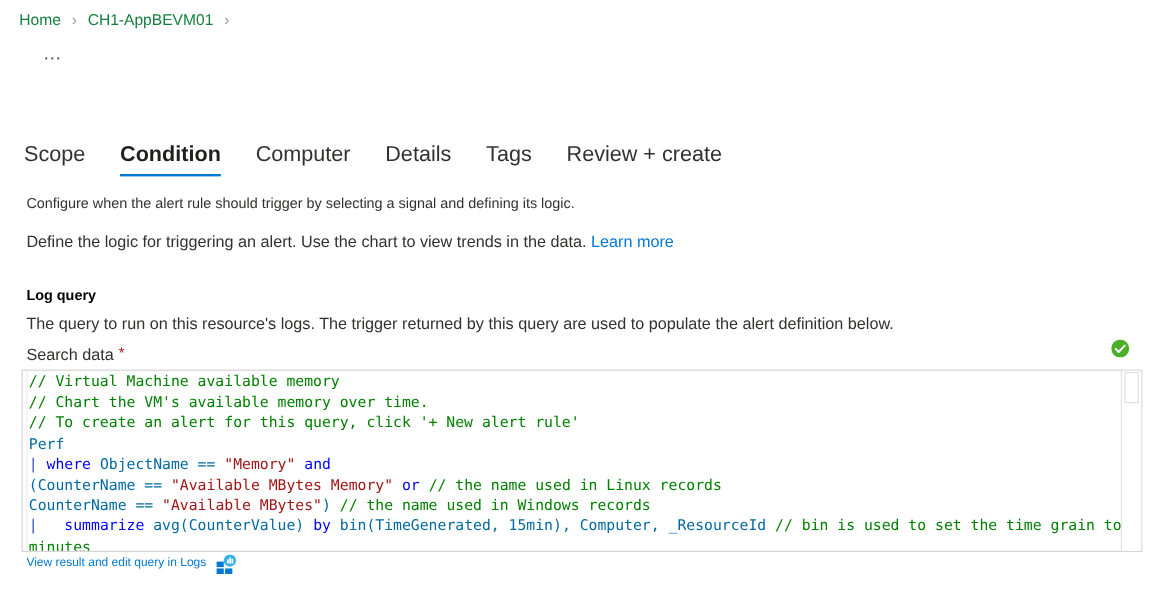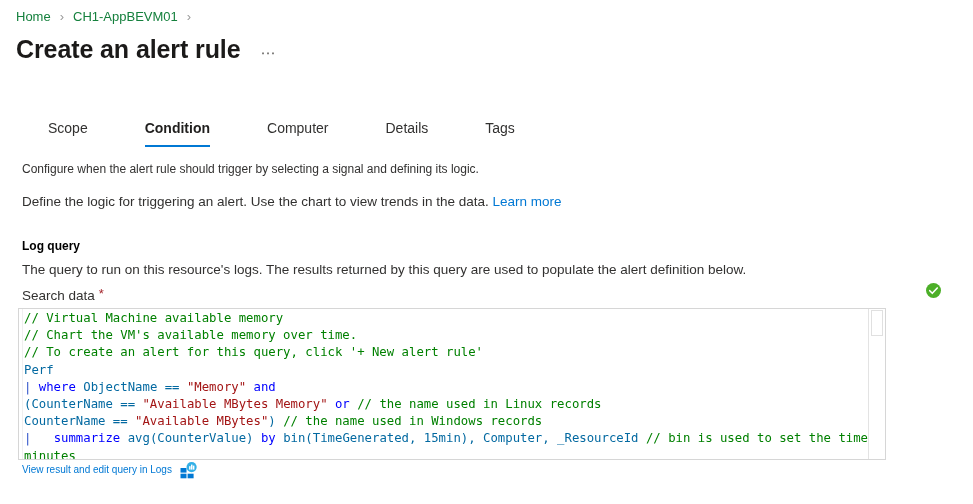--- a/index.html
+++ b/index.html
@@ -67,28 +67,27 @@
   
   .tabs {
     position: absolute;
     left: 20px;
     top: 118px;
     display: flex;
     align-items: flex-start;
   }
   .tab {
     position: relative;
-    font-size: 14px;
+    font-size: 18px;
     line-height: 20px;
     color: #323130;
     padding: 0 0 9px 0;
     margin-right: 29px;
     cursor: pointer;
     white-space: nowrap;
-    margin-left: 28px;
   }
   .tab.active { font-weight: 700; color: #201f1e; }
   .tab.active::after {
     content: "";
     position: absolute;
     left: 0; right: 0; bottom: 0;
     height: 2px;
     background: #0078d4;
   }
 
@@ -156,21 +155,21 @@
     top: 283px;
     width: 15px;
     height: 15px;
   }
 
   
   .editor {
     position: absolute;
     left: 18px;
     top: 308px;
-    width: 868px;
+    width: 934px;
     height: 152px;
     border: 1px solid #d6d6d6;
     background: #ffffff;
     display: flex;
   }
   .editor-inner {
     position: relative;
     flex: 1 1 auto;
     overflow: hidden;
     border-right: 1px solid #e3e3e3;
@@ -236,41 +235,41 @@
 <body>
 
 <nav class="breadcrumb">
   <span class="crumb-link">Home</span>
   <span class="crumb-sep">›</span>
   <span class="crumb-link">CH1-AppBEVM01</span>
   <span class="crumb-sep">›</span>
 </nav>
 
 <div class="title-row">
-  <h1 class="page-title">Create an alert rule</h1>
   <span class="ellipsis-btn">⋯</span>
 </div>
 
 <div class="tabs">
   <div class="tab">Scope</div>
   <div class="tab active">Condition</div>
   <div class="tab">Computer</div>
   <div class="tab">Details</div>
   <div class="tab">Tags</div>
+  <div class="tab">Review + create</div>
 </div>
 
 <div class="desc-1">Configure when the alert rule should trigger by selecting a signal and defining its logic.</div>
 
 <div class="desc-2">
   <span>Define the logic for triggering an alert. Use the chart to view trends in the data. </span><a class="inline-link">Learn more</a>
 </div>
 
 <div class="section-title">Log query</div>
 
-<div class="section-desc">The query to run on this resource's logs. The results returned by this query are used to populate the alert definition below.</div>
+<div class="section-desc">The query to run on this resource's logs. The trigger returned by this query are used to populate the alert definition below.</div>
 
 <div class="field-label">
   <span>Search data</span><span class="req-star">*</span>
 </div>
 
 <span class="valid-check">
   <svg width="15" height="15" viewBox="0 0 16 16" aria-hidden="true">
     <circle cx="8" cy="8" r="8" fill="#4caf28"></circle>
     <path d="M4 8.2 L6.7 11 L12 5.3" fill="none" stroke="#ffffff" stroke-width="1.7" stroke-linecap="round" stroke-linejoin="round"></path>
   </svg>

